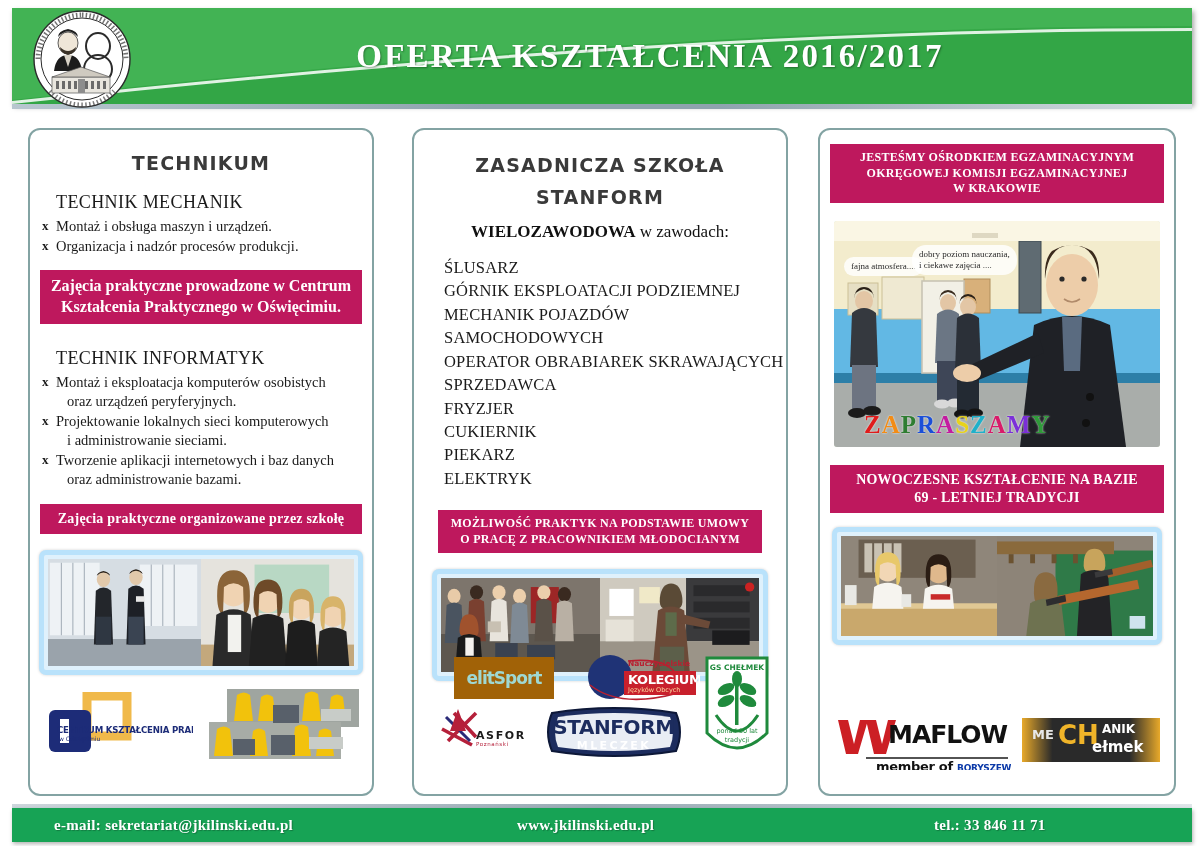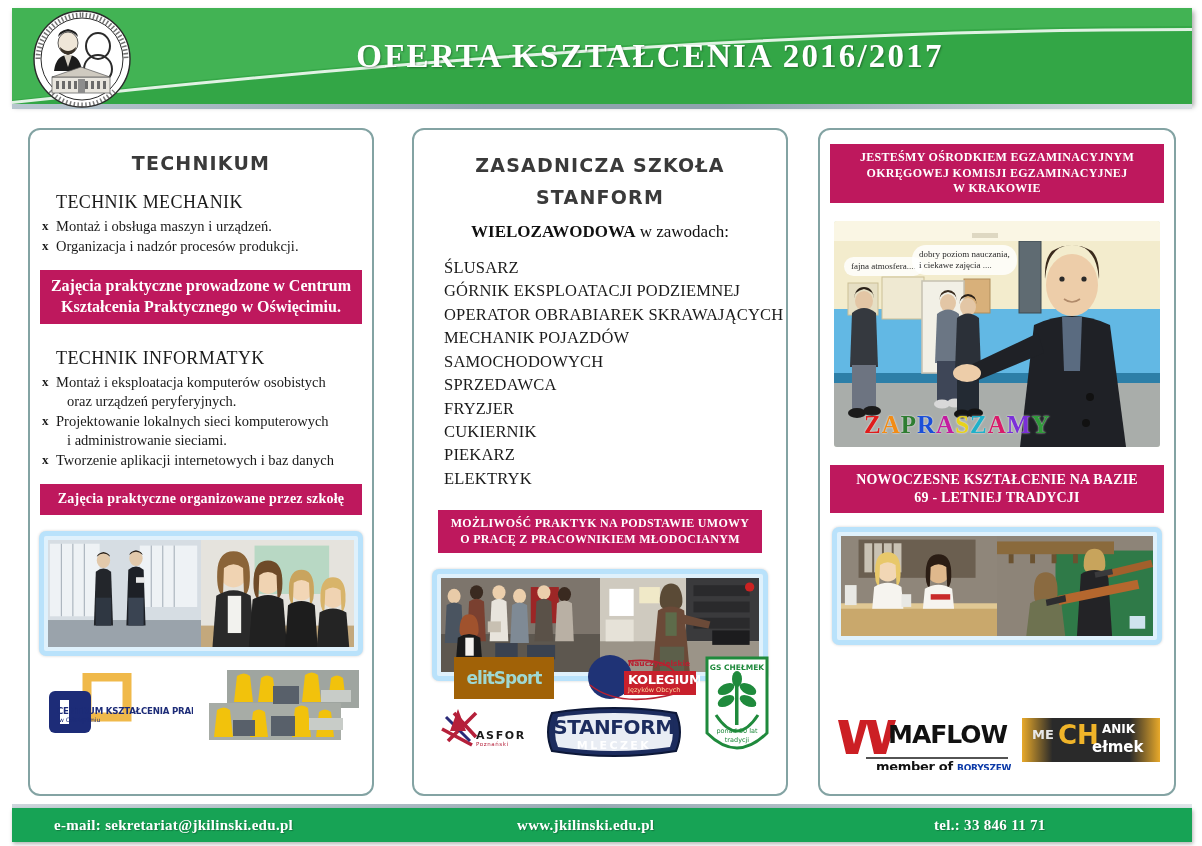--- a/index.html
+++ b/index.html
@@ -244,20 +244,21 @@
         <span class="cont">oraz urządzeń peryferyjnych.</span>
       </li>
       <li>
         <span class="xmark">x</span>
         <span>Projektowanie lokalnych sieci komputerowych</span>
         <span class="cont">i administrowanie sieciami.</span>
       </li>
       <li>
         <span class="xmark">x</span>
         <span>Tworzenie aplikacji internetowych i baz danych</span>
+        <span class="cont">oraz administrowanie bazami.</span>
       </li>
     </ul>
 
     <div class="green-box gb-md" style="margin:14px 10px 0 10px;">Zajęcia praktyczne organizowane przez szkołę</div>
 
     <div class="photo-frame" style="margin:16px 9px 0 9px;height:125px;">
       <div class="photo-inner">
         <div class="ph" style="background:
              linear-gradient(to bottom,#cfd7de 0%,#dfe5ea 55%,#b6bcc2 100%);">
           <svg width="100%" height="100%" viewBox="0 0 160 115" preserveAspectRatio="none">
@@ -367,22 +368,22 @@
     <div class="col-title" style="margin-top:24px;">ZASADNICZA SZKOŁA</div>
     <div class="col-title" style="margin-top:10px;">STANFORM</div>
 
     <div class="mid-sub">
       <b>WIELOZAWODOWA</b><span> w zawodach:</span>
     </div>
 
     <div class="job-list">
       <div>ŚLUSARZ</div>
       <div>GÓRNIK EKSPLOATACJI PODZIEMNEJ</div>
+      <div>MECHANIK POJAZDÓW SAMOCHODOWYCH</div>
       <div>OPERATOR OBRABIAREK SKRAWAJĄCYCH</div>
-      <div>MECHANIK POJAZDÓW SAMOCHODOWYCH</div>
       <div>SPRZEDAWCA</div>
       <div>FRYZJER</div>
       <div>CUKIERNIK</div>
       <div>PIEKARZ</div>
       <div>ELEKTRYK</div>
     </div>
 
     <div class="green-box gb-sm" style="margin:20px 24px 0 24px;">
       <div>MOŻLIWOŚĆ PRAKTYK NA PODSTAWIE UMOWY</div>
       <div>O PRACĘ Z PRACOWNIKIEM MŁODOCIANYM</div>

